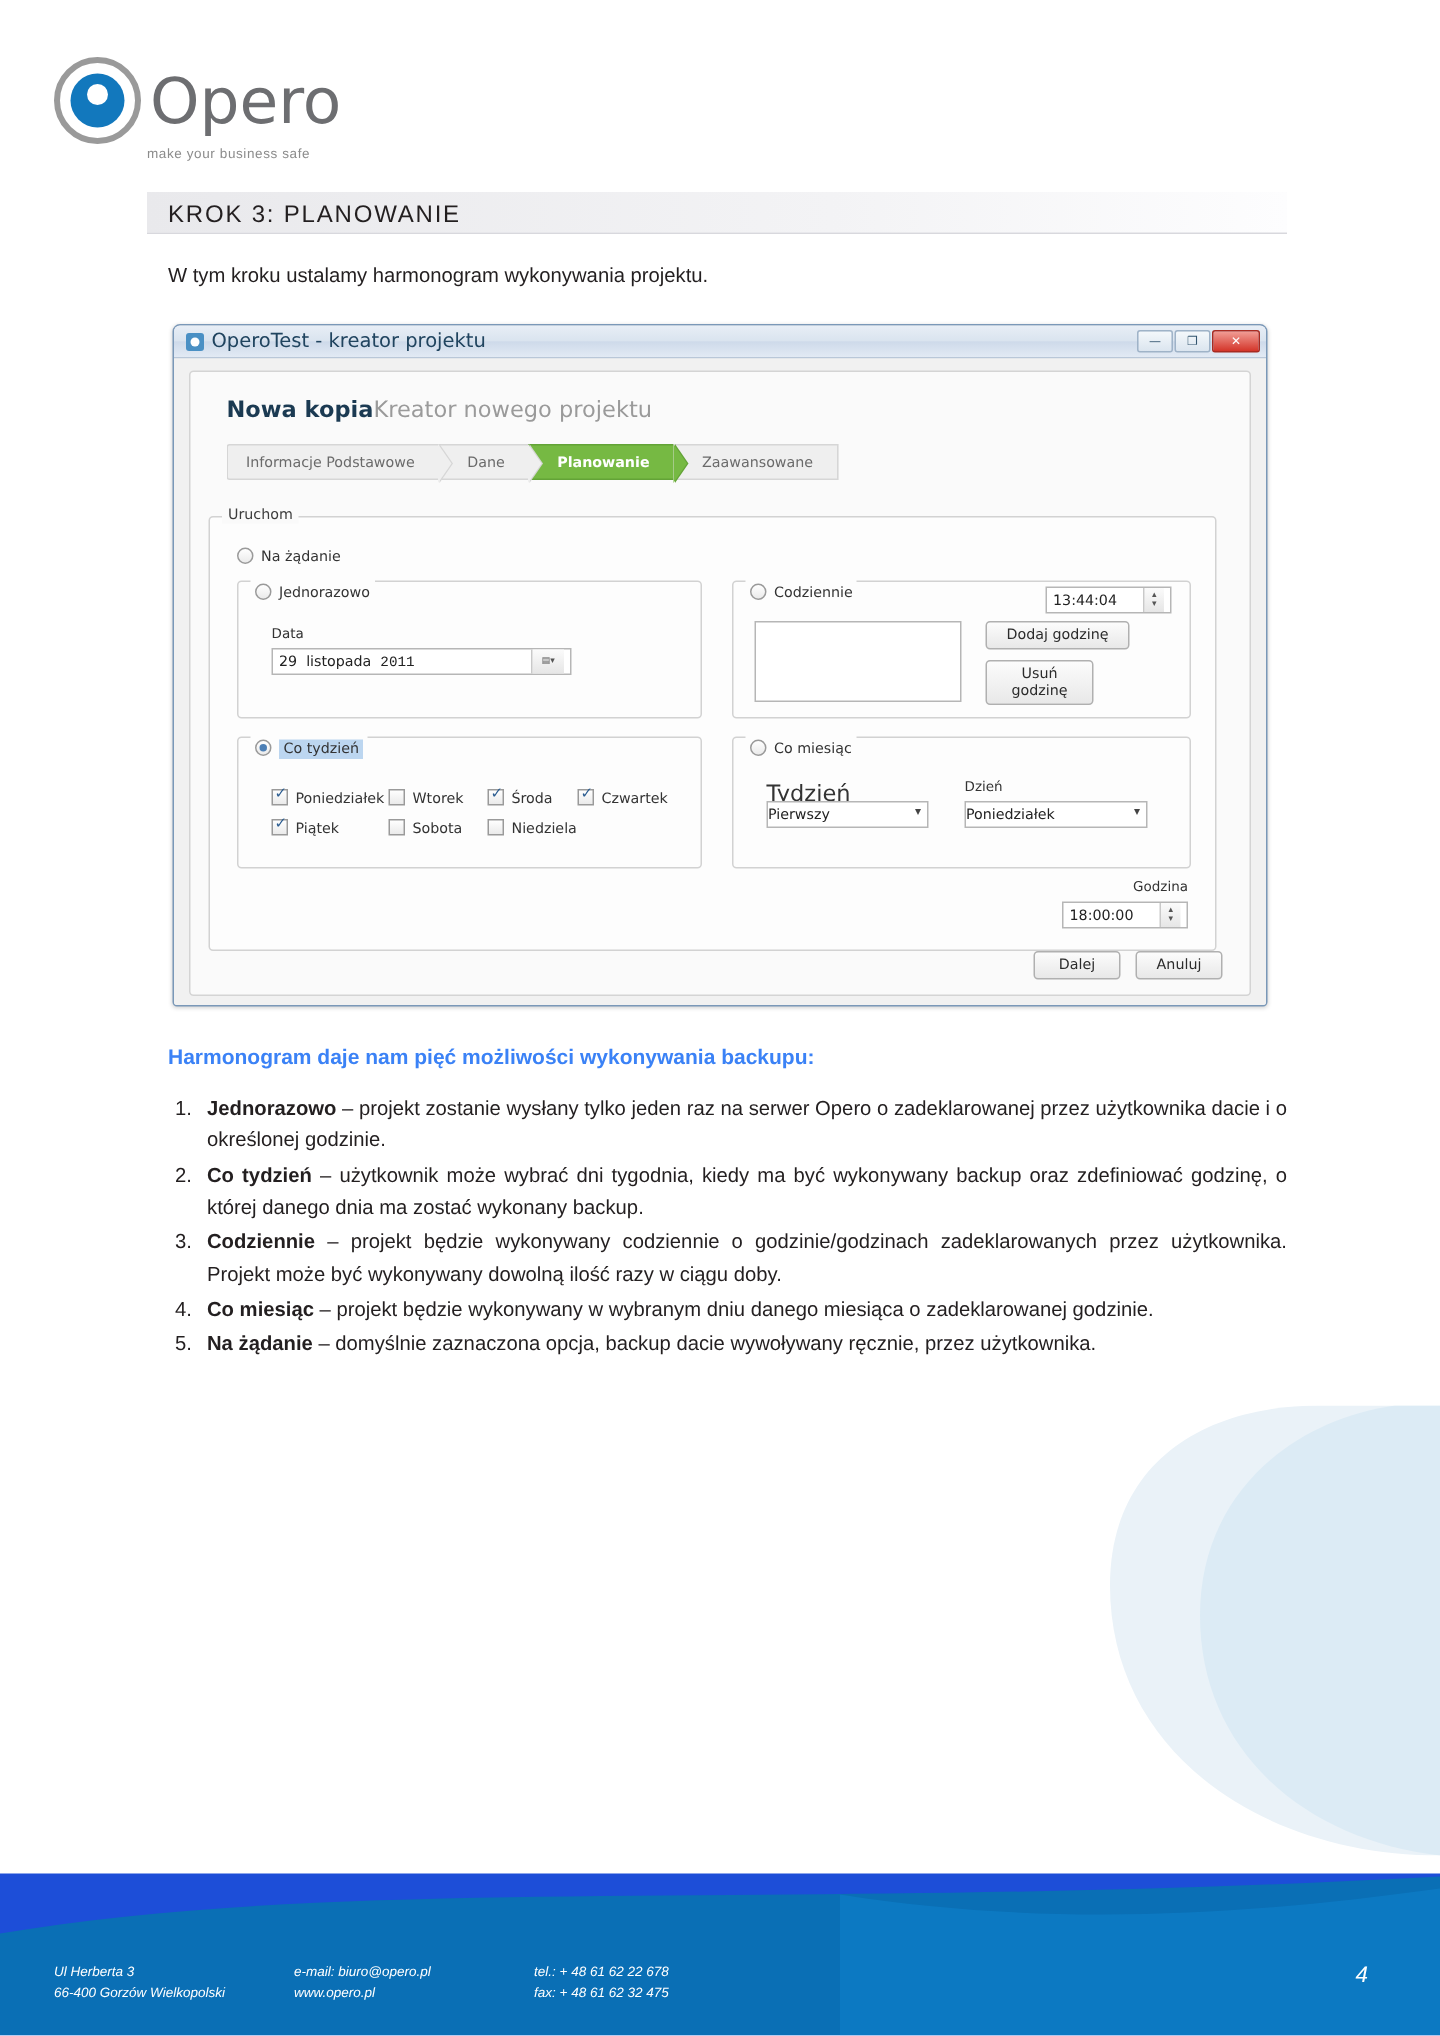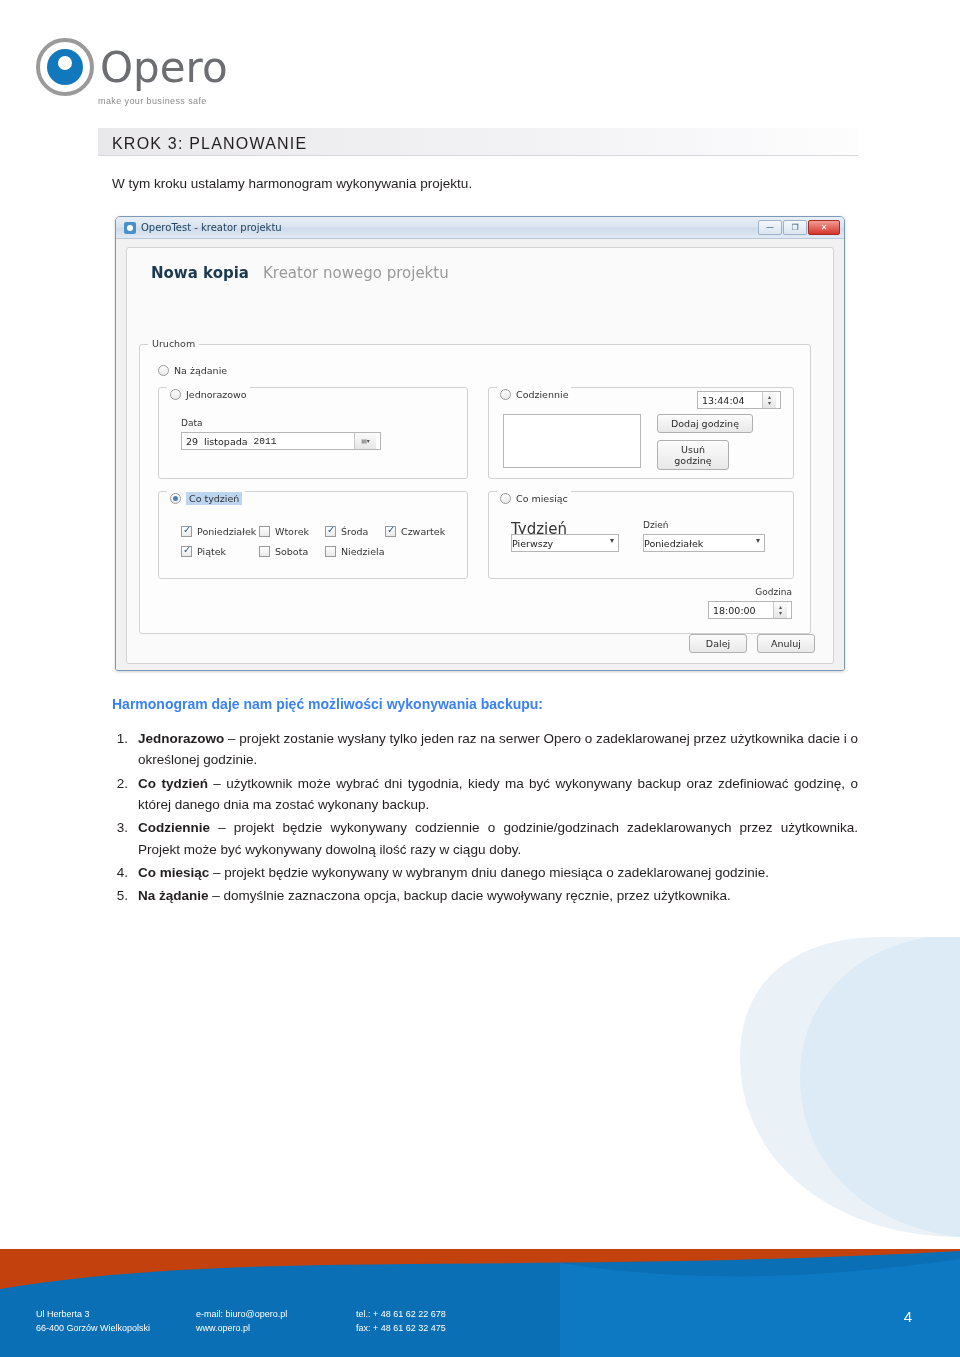--- a/index.html
+++ b/index.html
@@ -97,21 +97,21 @@
     margin: 0 5px 0 4px;
     position: relative;
   }
   .win-ico:after{
     content:"";
     position:absolute; left:3px; top:3px;
     width:6px;height:6px;border-radius:50%;
     background:#fff;
   }
   .win-title-text {
-    font-size: 10px;
+    font-size: 13px;
     color: #20445f;
   }
   .win-btns { margin-left: auto; display: flex; gap: 1px; }
   .win-btn {
     width: 24px; height: 15px;
     border: 1px solid #9fb3c8;
     border-radius: 2px;
     background: linear-gradient(to bottom,#f4f8fb,#dbe5ef);
     font-size: 8px; color:#33556f;
     display:flex;align-items:center;justify-content:center;
@@ -130,21 +130,21 @@
   }
   .win-inner {
     background:#fafafa;
     border:1px solid #d4d4d4;
     border-radius:3px;
     height:100%;
     padding:10px 12px;
     position:relative;
   }
   .wiz-head {
-    display:flex; align-items:baseline; gap:14px;
+    display:flex; align-items:baseline; gap:0;
     margin: 6px 0 14px 12px;
   }
   .wiz-head .t1 { font-size:15px; font-weight:bold; color:#1b3a52; }
   .wiz-head .t2 { font-size:15px; color:#9a9a9a; }
 
   
   .crumbs { display:flex; margin-left:12px; height:24px; }
   .crumb {
     position:relative;
     background:#efefef;
@@ -281,22 +281,23 @@
   .li { display:flex; margin-bottom:2px; }
   .li-num { width:26px; flex:0 0 26px; text-align:right; padding-right:10px; }
   .li-txt { flex:1; text-align:justify; }
   .li-txt b { font-weight:bold; }
 
   
   .footer {
     position:absolute;
     left:0; bottom:0;
     width:960px; height:108px;
-    background:#c2410c;
+    background:#1d4ed8;
     overflow:hidden;
+    font-style:italic;
   }
   .footer-swoosh {
     position:absolute; left:0; bottom:0; width:960px; height:108px;
   }
   .footer-cols {
     position:absolute; left:36px; bottom:22px;
     display:flex; gap:40px;
     font-size:9px; color:#ffffff;
     line-height:1.5;
     font-family:"Liberation Sans", sans-serif;
@@ -339,20 +340,26 @@
   </div>
 
   <div class="win-body">
     <div class="win-inner">
 
       <div class="wiz-head">
         <span class="t1">Nowa kopia</span>
         <span class="t2">Kreator nowego projektu</span>
       </div>
 
+      <div class="crumbs">
+        <div class="crumb">Informacje Podstawowe</div>
+        <div class="crumb">Dane</div>
+        <div class="crumb active">Planowanie</div>
+        <div class="crumb last">Zaawansowane</div>
+      </div>
 
       <div class="grp" style="left:12px; top:96px; width:672px; height:290px;">
         <span class="grp-legend">Uruchom</span>
 
         <div style="position:absolute; left:18px; top:14px;">
           <span class="radio"></span><span class="lbl">Na żądanie</span>
         </div>
 
         <div class="grp" style="left:18px; top:42px; width:310px; height:92px;">
           <div style="position:absolute; left:8px; top:-5px; background:#fdfdfd; padding:0 3px;">

